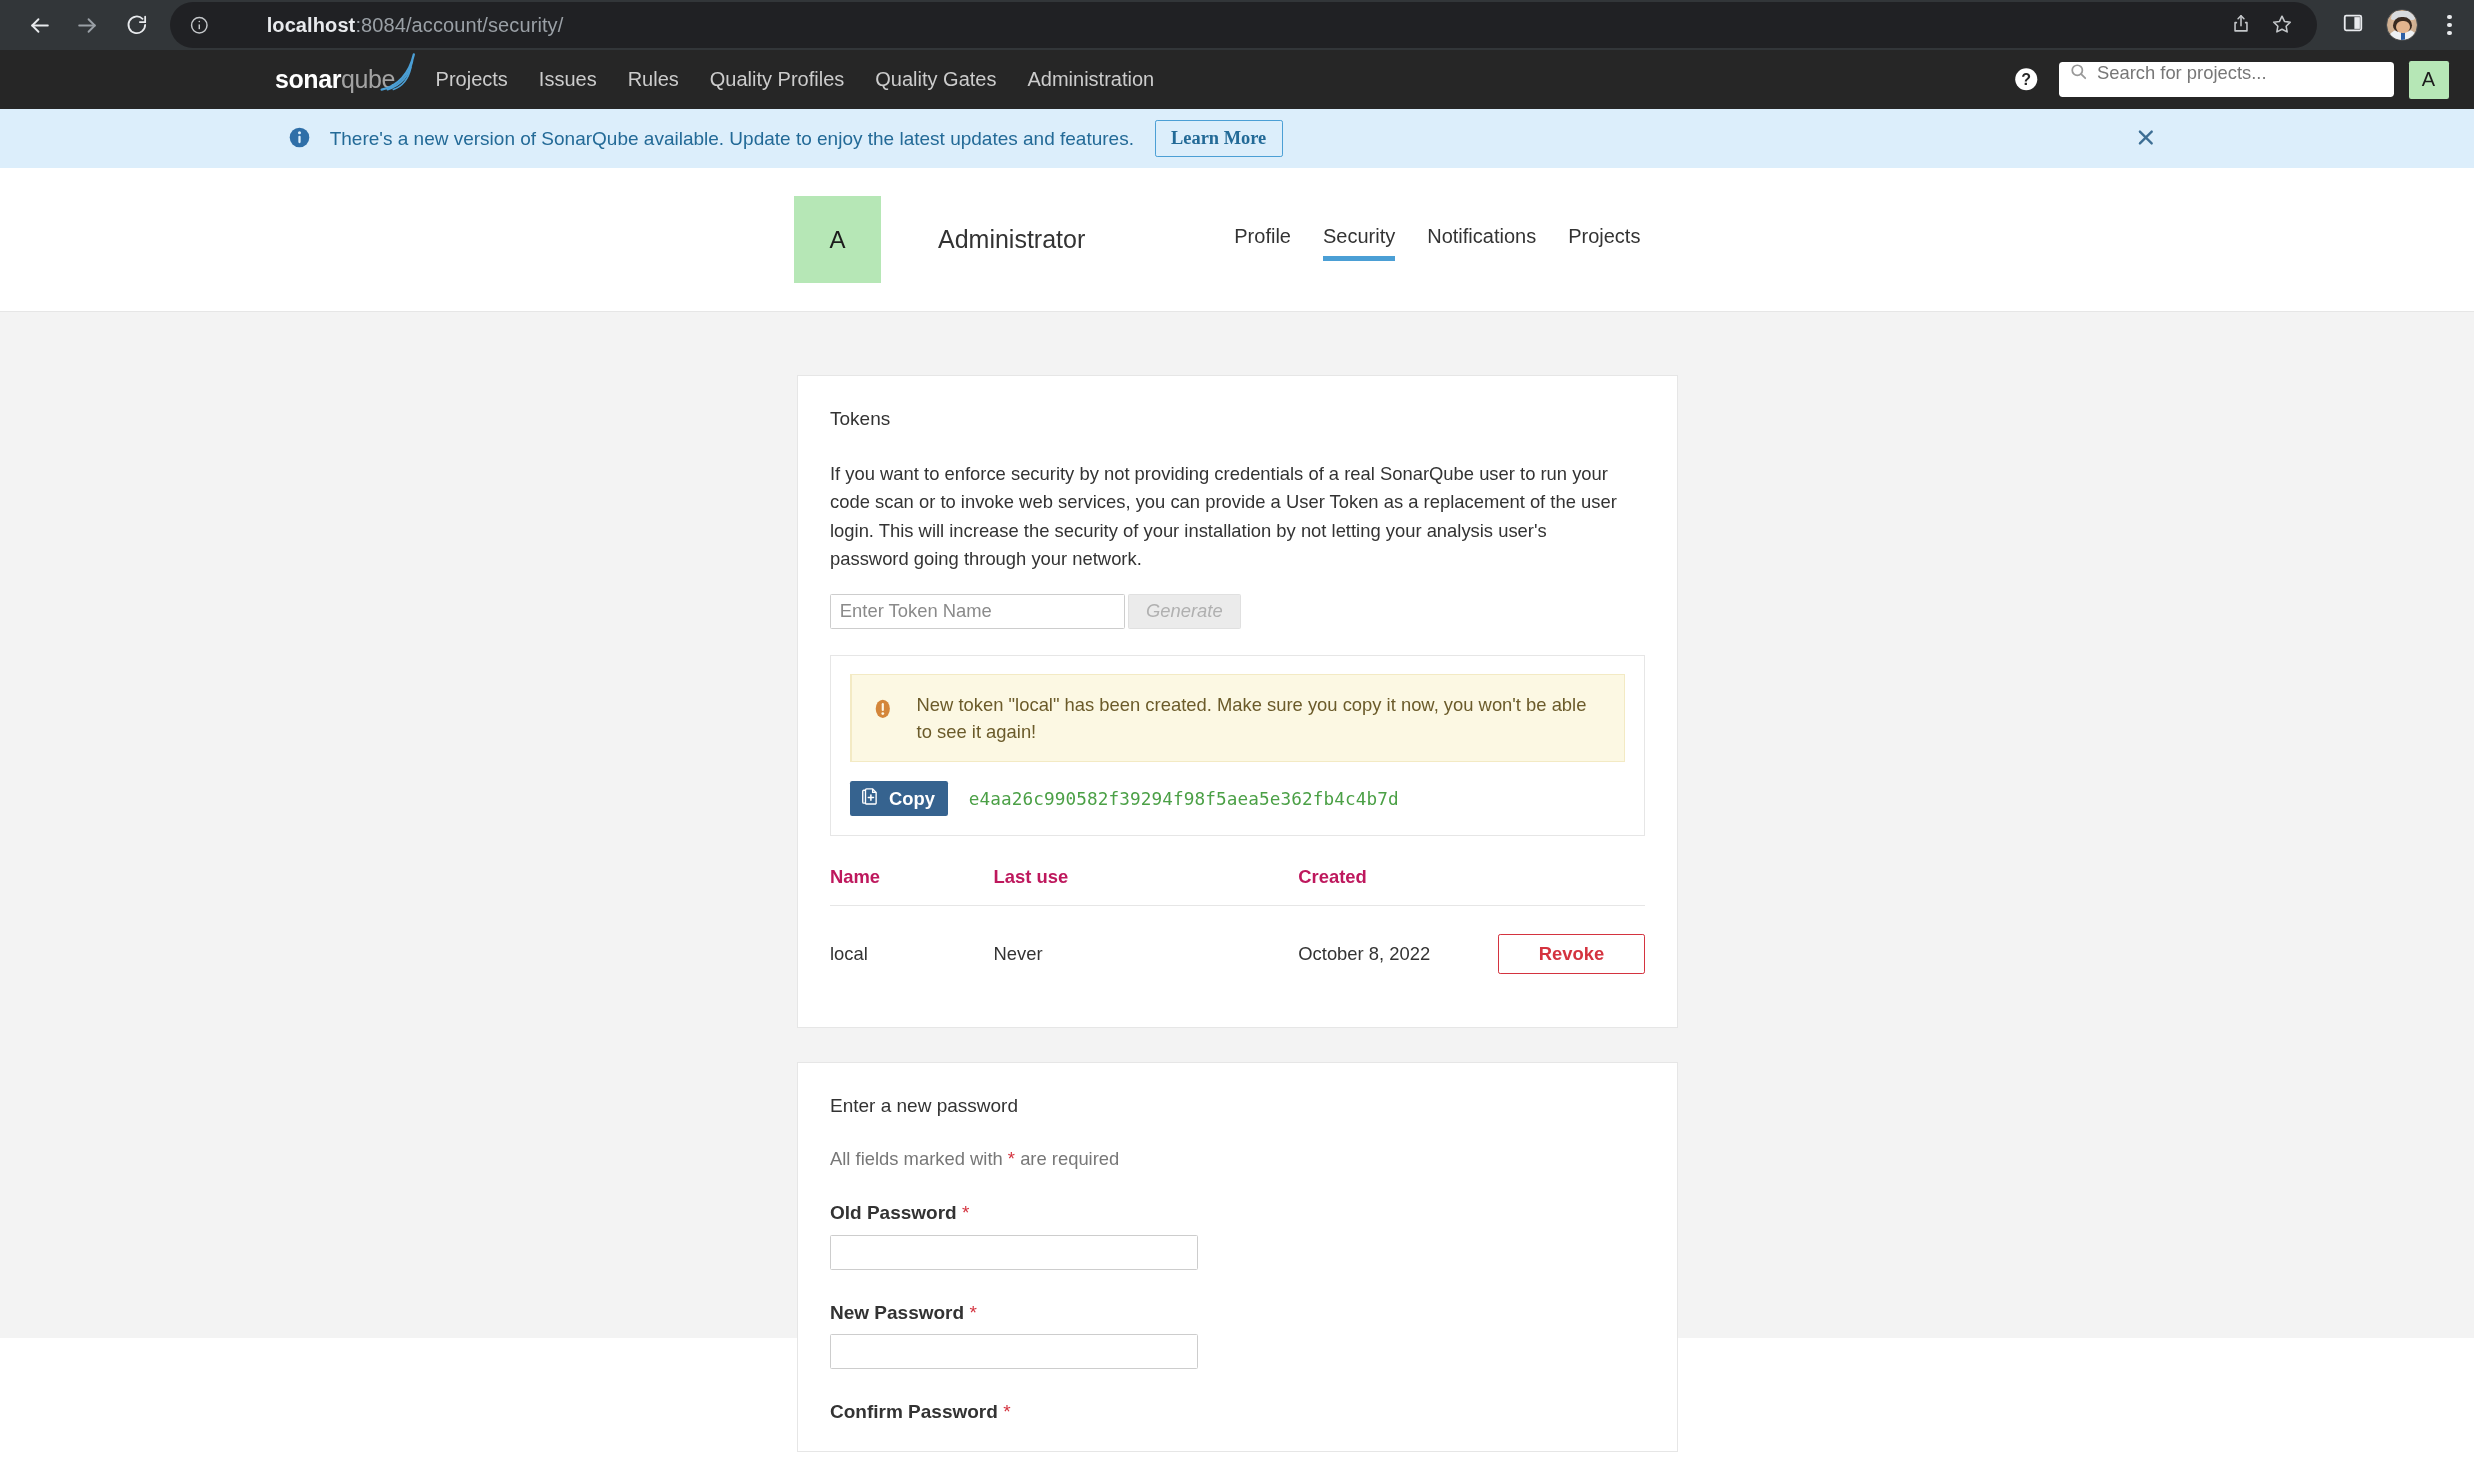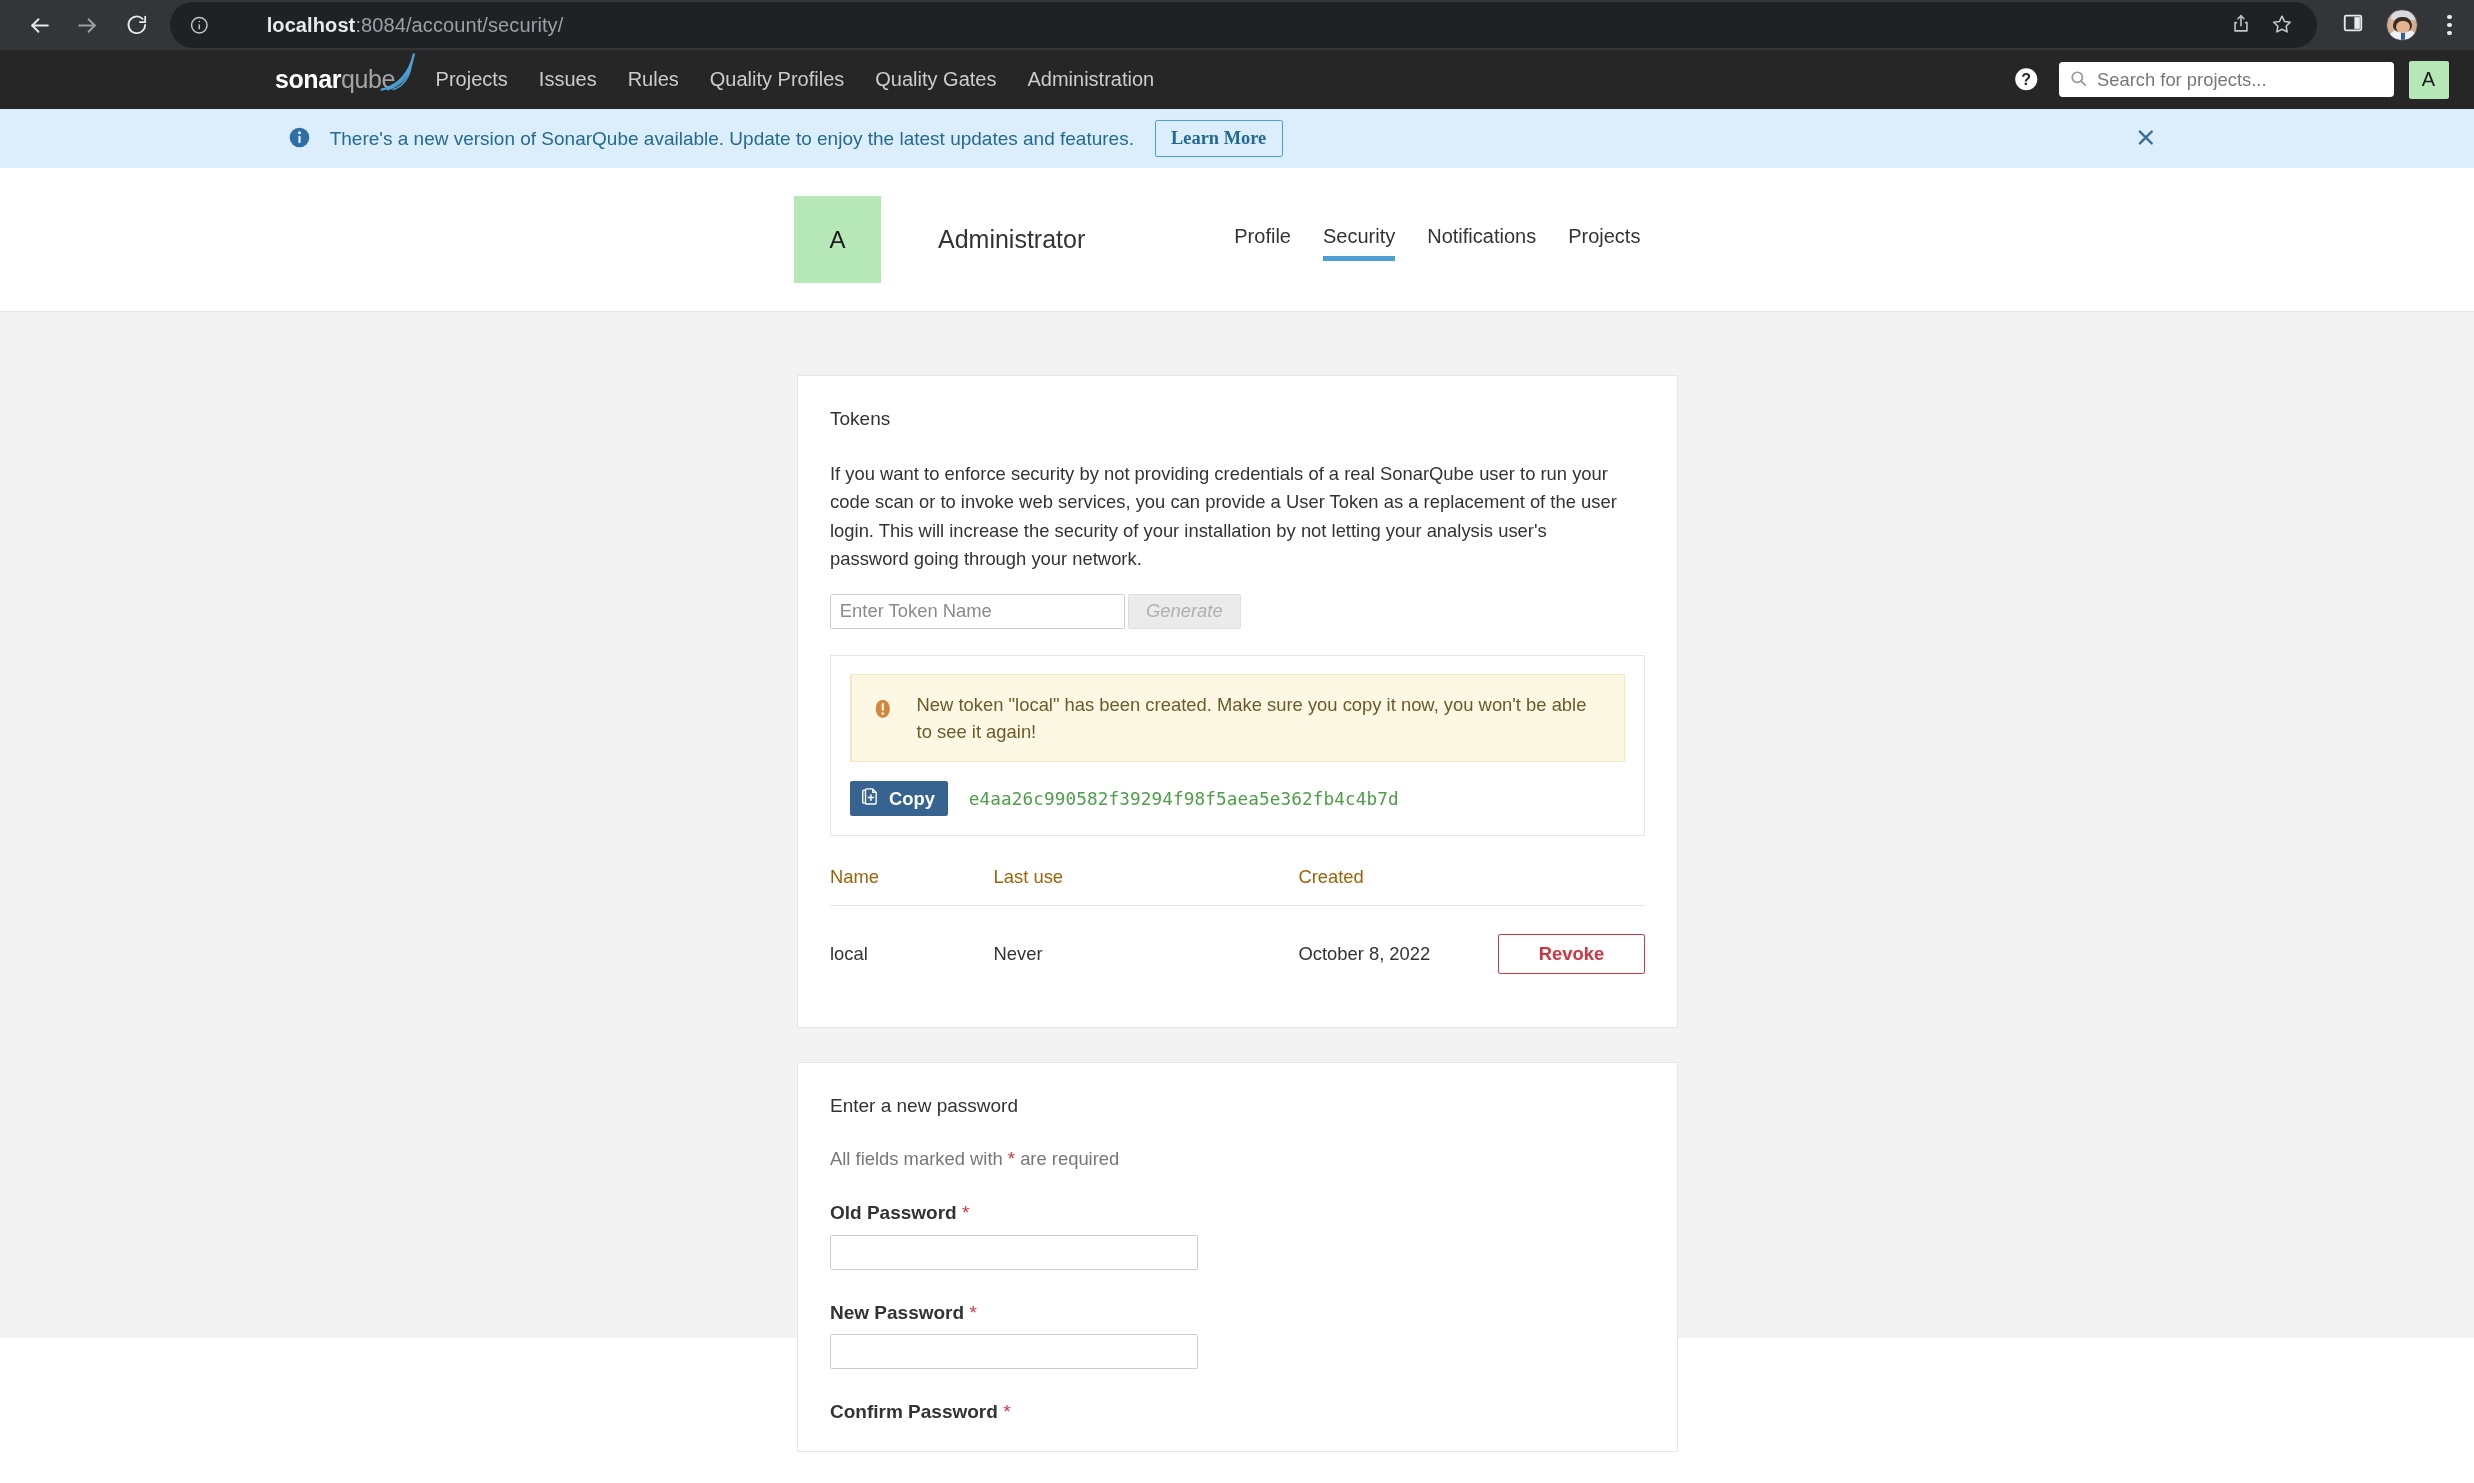--- a/index.html
+++ b/index.html
@@ -84,21 +84,21 @@
   .sq-menu { display: flex; align-items: center; gap: 0; }
   .sq-menu a {
     color: #ccc; font-size: 20px; text-decoration: none;
     padding: 0 15.5px; line-height: 59px; display:block;
     white-space: nowrap;
   }
   .sq-right { margin-left: auto; display: flex; align-items: center; gap: 0; }
   .help-icon { margin-right: 19px; display:flex; align-items:center;}
   .sq-search {
     width: 335px; height: 35px; background: #fff; border-radius: 3.7px;
-    display: flex; align-items: center; padding: 0 10.3px;
+    display: flex; align-items: flex-start; padding: 0 10.3px;
     margin-right: 14.7px;
   }
   .sq-search .ph { font-size: 18.4px; color:#777; margin-left:8.8px; }
   .sq-avatar {
     width: 40px; height: 38px; background: #b6e7b6;
     display: flex; align-items: center; justify-content: center;
     font-size: 20px; color: #1c1c1c; border-radius: 2.2px;
   }
 
   
@@ -196,21 +196,21 @@
     font-size: 18.4px; cursor: pointer; font-weight: 700;
     font-family: "Liberation Sans", sans-serif;
   }
   .token-value {
     margin-left: 20.6px; font-family: "DejaVu Sans Mono", monospace;
     font-size: 17.7px; color: #4ba046; letter-spacing: 0.1px;
   }
 
   table.tokens { width: 100%; margin-top: 29.5px; border-collapse: collapse; }
   table.tokens th {
-    text-align: left; font-size: 18.4px; color: #a16207; font-weight: 400;
+    text-align: left; font-size: 18.4px; color: #be185d; font-weight: 700;
     padding: 0 0 17.7px 0; border-bottom: 0.7px solid #e6e6e6;
   }
   table.tokens td {
     font-size: 18.4px; color: #333; padding: 28px 0 25px 0; vertical-align: middle;
   }
   .col-name { width: 169px; }
   .col-last { width: 317px; }
   .col-created { width: 206px; }
   .revoke-btn {
     border: 0.7px solid #d4333f; background: #fff; color: #d4333f;

